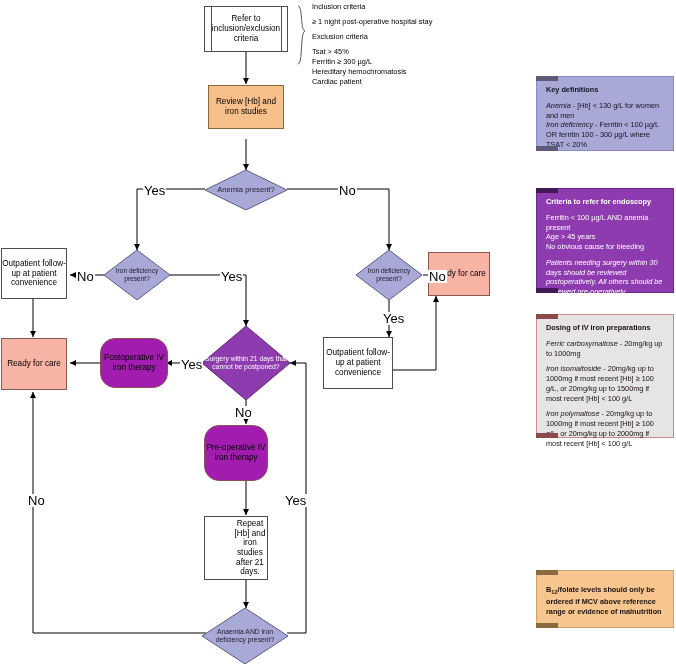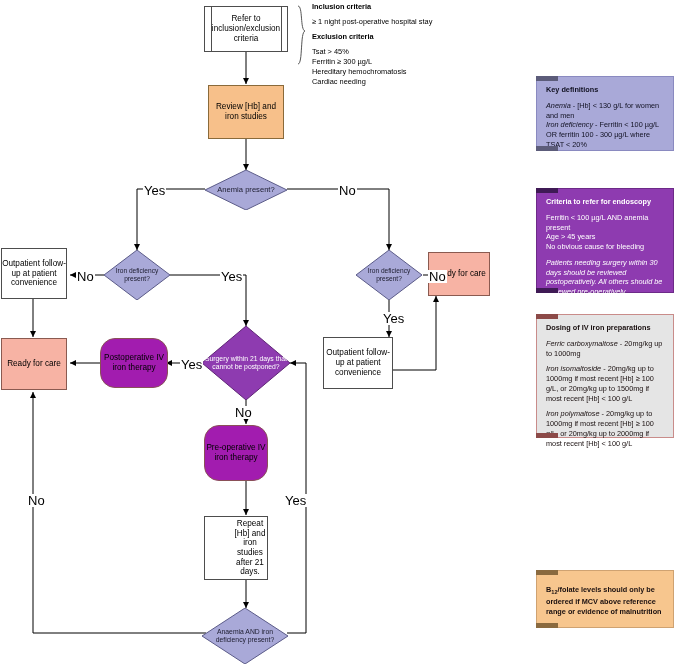--- a/index.html
+++ b/index.html
@@ -28,21 +28,21 @@
     display:flex;align-items:center;justify-content:center;text-align:center;
     font-size:7.6px;line-height:1.2;}
   .dia.blue .txt{color:#1c1c2e;}
   .dia.purple .txt{color:#ffffff;}
 
   
   .elabel{position:absolute;font-size:13px;background:#ffffff;padding:0 1px;line-height:1;}
 
   
   .crit{position:absolute;font-size:7.4px;line-height:1.34;}
-  .crit .hd{font-weight:bold;}
+  .crit .hd{font-weight:normal;}
   .crit .sp{display:block;height:5px;}
 
   
   .panel{position:absolute;box-sizing:border-box;padding:8px 8px 8px 9px;font-size:7.3px;line-height:1.34;}
   .panel .ttl{font-weight:bold;display:block;margin-bottom:6px;}
   .panel p{margin:0 0 6px 0;}
   .panel p:last-child{margin-bottom:0;}
   .panel .it{font-style:italic;}
   .panel.periwinkle{background:#a9a9d8;border:1px solid #8a8ac0;color:#111122;}
   .panel.violet{background:#8e3bb0;border:1px solid #6d2a88;color:#ffffff;}
@@ -115,21 +115,21 @@
     </g>
   </svg>
 
   <div class="node rect white" style="left:204px;top:6px;width:84px;height:46px;">
     <span class="lbl">Refer to inclusion/exclusion criteria</span>
   </div>
 
   <div style="position:absolute;left:211px;top:6px;width:1px;height:46px;background:#4d4d4d;"></div>
   <div style="position:absolute;left:281px;top:6px;width:1px;height:46px;background:#4d4d4d;"></div>
 
-  <div class="node rect orange" style="left:208px;top:85px;width:76px;height:54px;">
+  <div class="node rect orange" style="left:208px;top:85px;width:76px;height:44px;">
     <span class="lbl">Review [Hb] and iron studies</span>
   </div>
 
   <div class="dia blue" style="left:205px;top:170px;width:82px;height:40px;">
     <svg class="shape" viewBox="0 0 82 40" preserveAspectRatio="none">
       <polygon points="41,0 82,20 41,40 0,20" fill="#a9a9d8" stroke="#5b5b88" stroke-width="1"></polygon>
     </svg>
     <div class="txt">Anemia present?</div>
   </div>
 
@@ -203,21 +203,21 @@
   <div class="crit" style="left:312px;top:2px;width:200px;">
     <span class="hd">Inclusion criteria</span>
     <span class="sp"></span>
     <span>≥ 1 night post-operative hospital stay</span>
     <span class="sp"></span>
     <span class="hd">Exclusion criteria</span>
     <span class="sp"></span>
     <div>Tsat &gt; 45%</div>
     <div>Ferritin ≥ 300 µg/L</div>
     <div>Hereditary hemochromatosis</div>
-    <div>Cardiac needing</div>
+    <div>Cardiac patient</div>
   </div>
 
   <div class="panel periwinkle" style="left:536px;top:76px;width:138px;height:75px;">
     <span class="tab"></span>
     <span class="tabb"></span>
     <span class="ttl">Key definitions</span>
     <p><span class="it">Anemia</span><span> - [Hb] &lt; 130 g/L for women and men</span></p>
     <p style="margin-top:-6px;"><span class="it">Iron deficiency</span><span> - Ferritin &lt; 100 µg/L OR ferritin 100 - 300 µg/L where TSAT &lt; 20%</span></p>
   </div>
 

